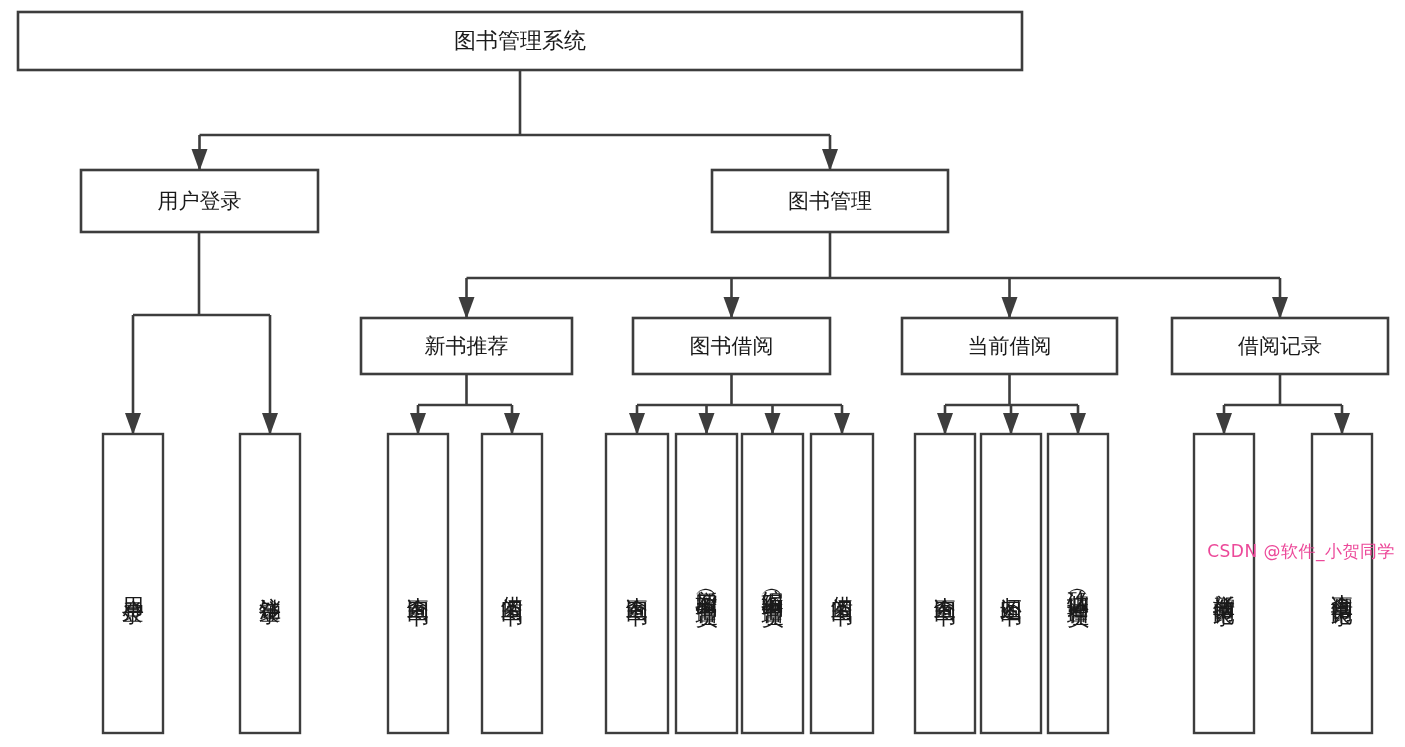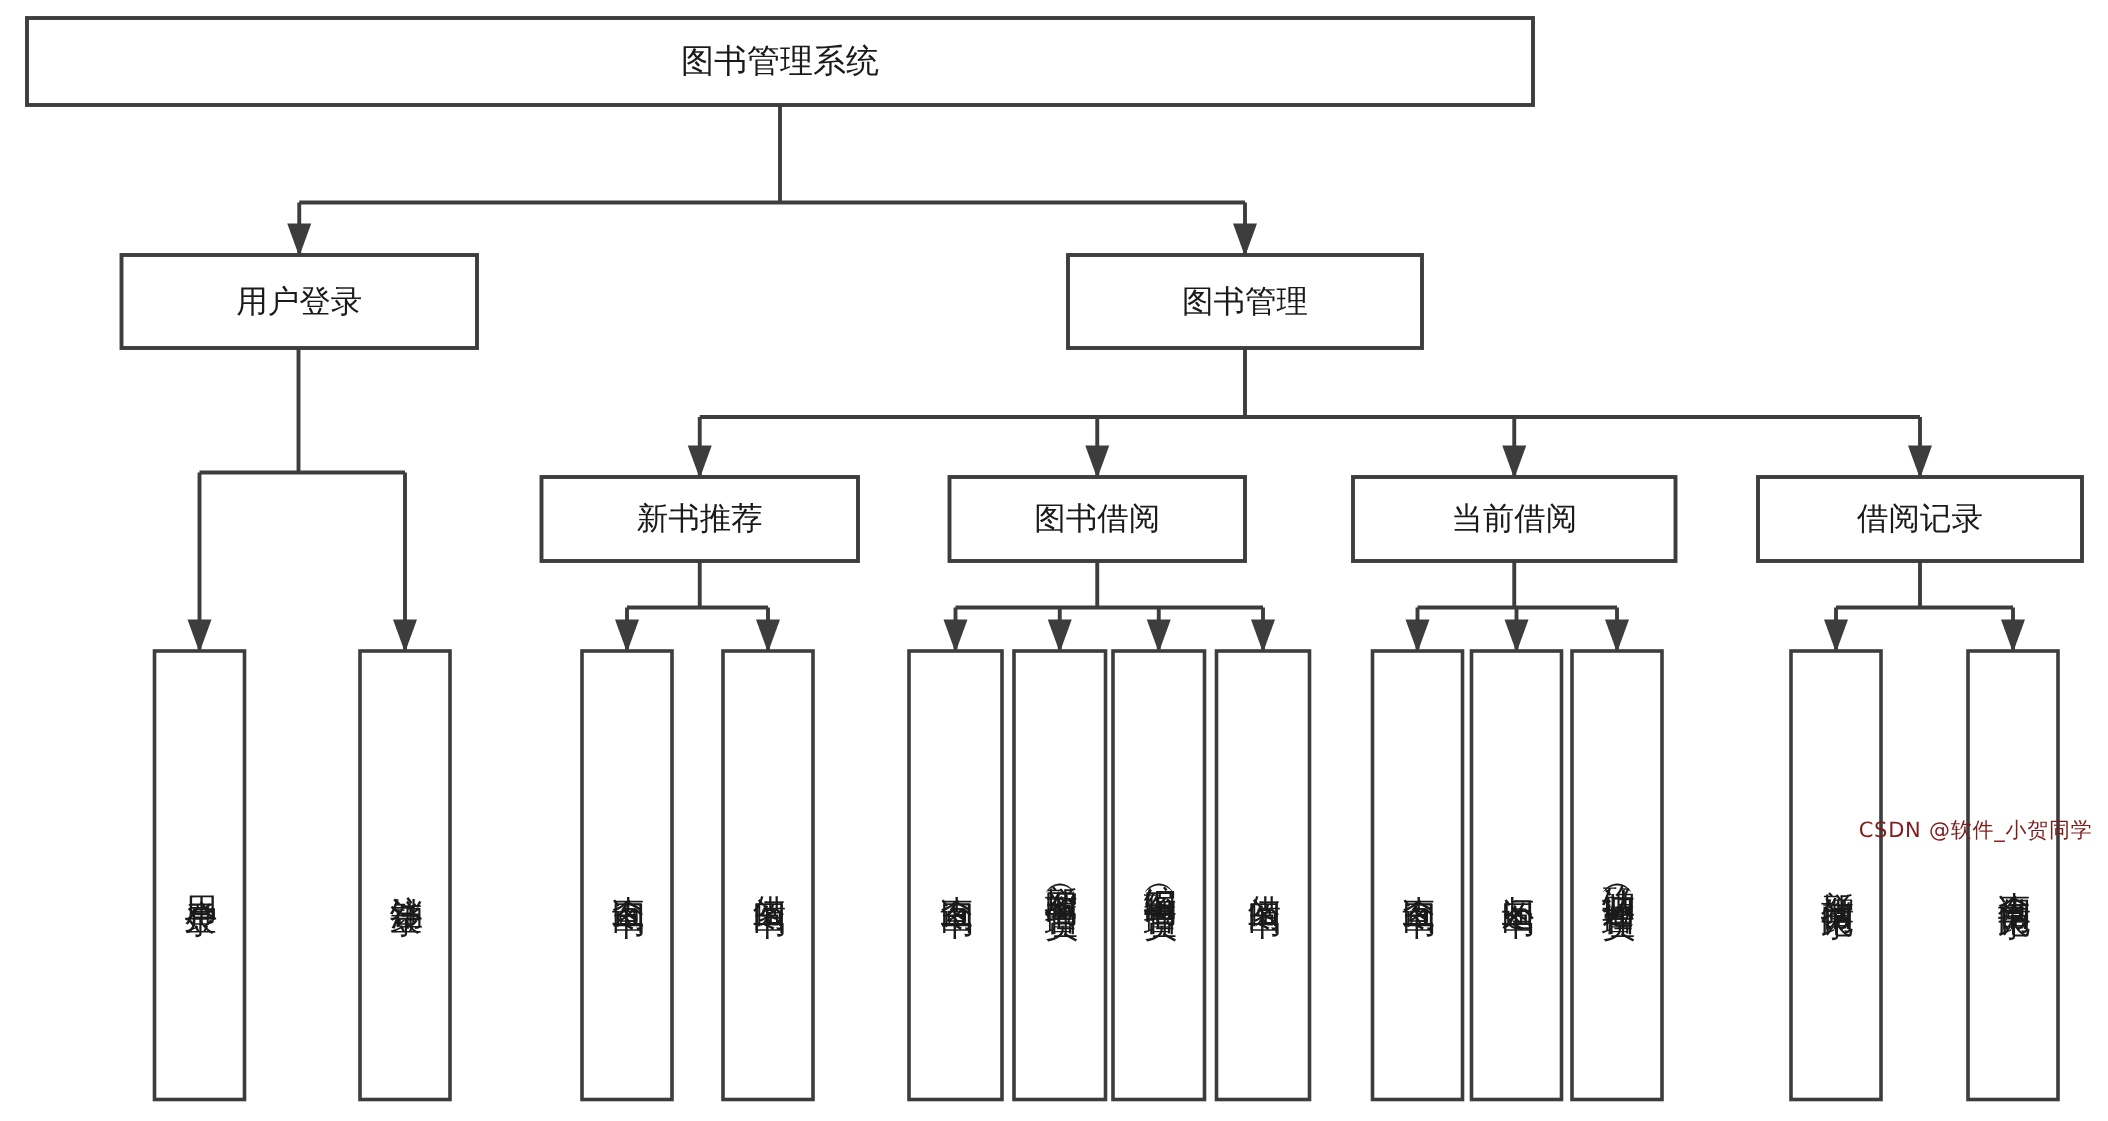--- a/index.html
+++ b/index.html
@@ -72,22 +72,22 @@
     letter-spacing: 2.5px;
     color: #1a1a1a;
     white-space: nowrap;
     text-align: center;
   }
   #watermark {
     position: absolute;
     right: 10px;
     bottom: 5px;
     font-family: "DejaVu Sans", "Liberation Sans", sans-serif;
-    font-size: 14px;
-    color: #7f1d1d;
+    font-size: 17px;
+    color: #ec4899;
     white-space: nowrap;
     letter-spacing: 0.5px;
   }
 </style>
 </head>
 <body>
 
 <div id="diagram-root">
 
   <svg id="tree-svg" viewBox="0 0 1405 747" xmlns="http://www.w3.org/2000/svg">

